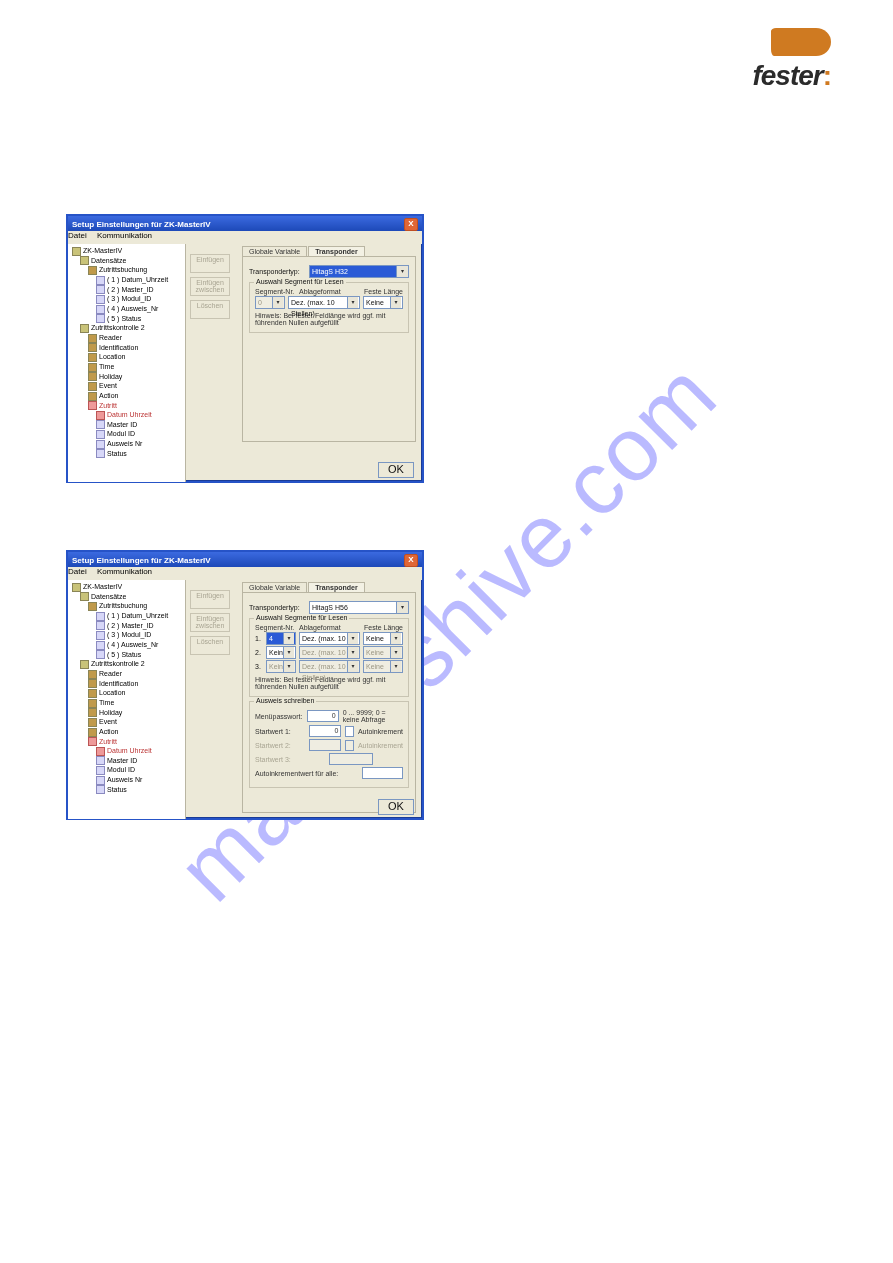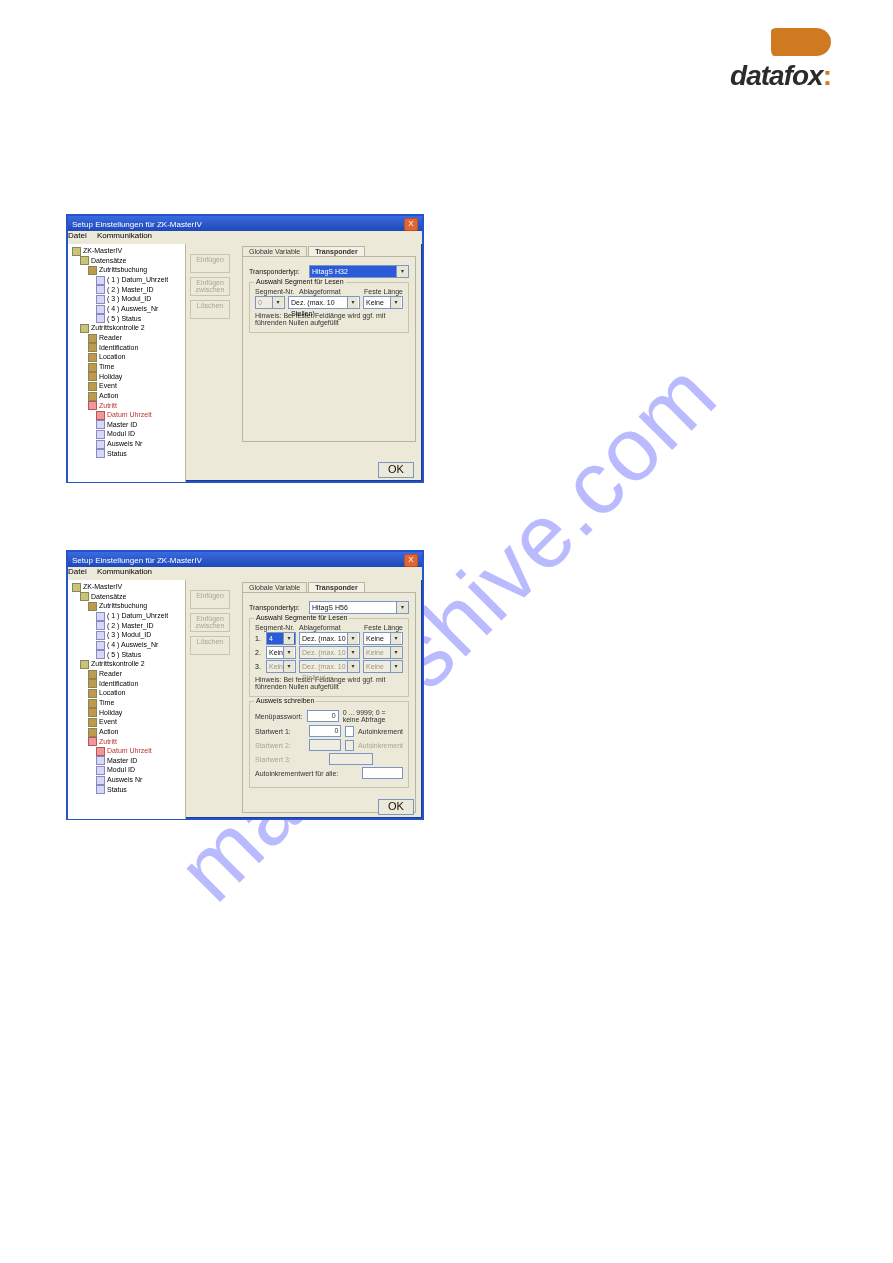--- a/index.html
+++ b/index.html
@@ -79,21 +79,21 @@
     position: absolute;
     border: 2px solid #2653c7;
     background: #ece9d8;
     box-shadow: 0 0 0 1px #1a3b96 inset;
     font-size: 8px;
   }
   .dialog-title {
     height: 14px;
     background: linear-gradient(#3b6ae0, #1d49b8);
     color: #fff;
-    font-weight: normal;
+    font-weight: bold;
     padding: 1px 4px 0 4px;
     display: flex;
     align-items: center;
     justify-content: space-between;
     font-size: 8px;
     gap: 32px;
   }
   .dialog-title .close {
     width: 12px;
     height: 11px;
@@ -324,21 +324,21 @@
 </head>
 <body>
 
 <div class="page">
 
   <div class="dots">• • • • • • • • • • • • • • • • • • • • • • • • • • • • • • • • • • • • • • • • • • • • • • • • • • • • • • • • • • • • • • • • • • • • • • • • • • • • • • • • • • • • • • • • • • • • • • • •</div>
 
   <div class="logo">
     <span class="fox"></span><br>
     <span class="word">
-      <span>datafox</span><span class="colon">:</span>
+      <span>fester</span><span class="colon">:</span>
     </span>
   </div>
 
   <div class="watermark">manualshive.com</div>
 
   <div id="dlgA" class="dialog">
     <div class="dialog-title">
       <span>Setup Einstellungen für ZK-MasterIV</span>
       <span class="close">X</span>
     </div>

